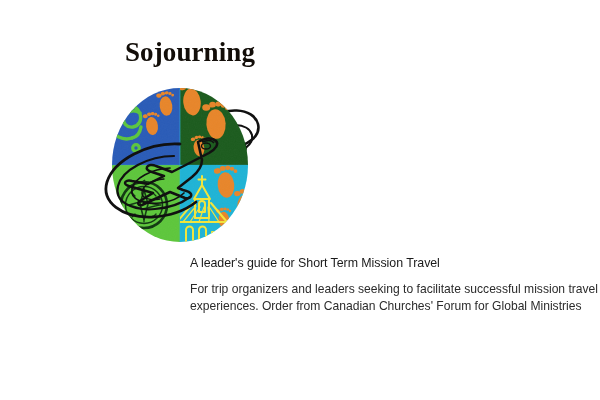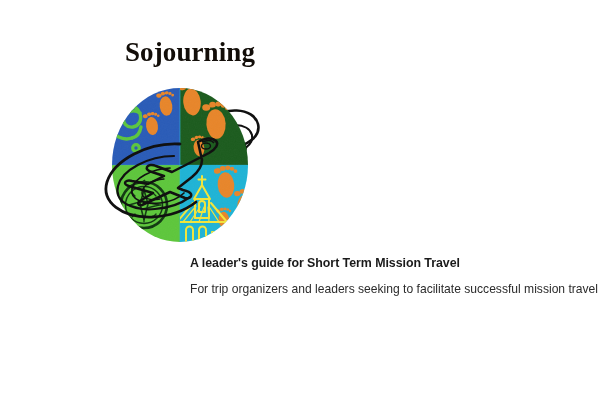--- a/index.html
+++ b/index.html
@@ -52,21 +52,21 @@
   
   .copy-block {
     position: absolute;
     left: 190px;
     top: 256px;
     width: 355px;
   }
   .copy-heading {
     font-family: "Liberation Sans", sans-serif;
     font-size: 12.4px;
-    font-weight: 700;
+    font-weight: 400;
     color: #1a1a1a;
     letter-spacing: -0.05px;
     line-height: 1.25;
     margin: 0 0 9px 0;
     white-space: nowrap;
   }
   .copy-body {
     font-family: "Liberation Sans", sans-serif;
     font-size: 12.1px;
     font-weight: 400;
@@ -263,16 +263,17 @@
                  C 118 122, 127 118, 132 113" stroke-width="1.7"></path>
         <path d="M112 99 C 100 100, 91 105, 90 112 C 89 118, 98 121, 108 119" stroke-width="1.3"></path>
       </g>
     </svg>
   </div>
 
   <div class="copy-block">
     <div class="copy-heading">A leader's guide for Short Term Mission Travel</div>
     <p class="copy-body">
       <span class="ln">For trip organizers and leaders seeking to facilitate successful mission travel</span>
+      <span class="ln">experiences. Order from Canadian Churches' Forum for Global Ministries</span>
     </p>
   </div>
 
 </div>
 
 </body></html>

